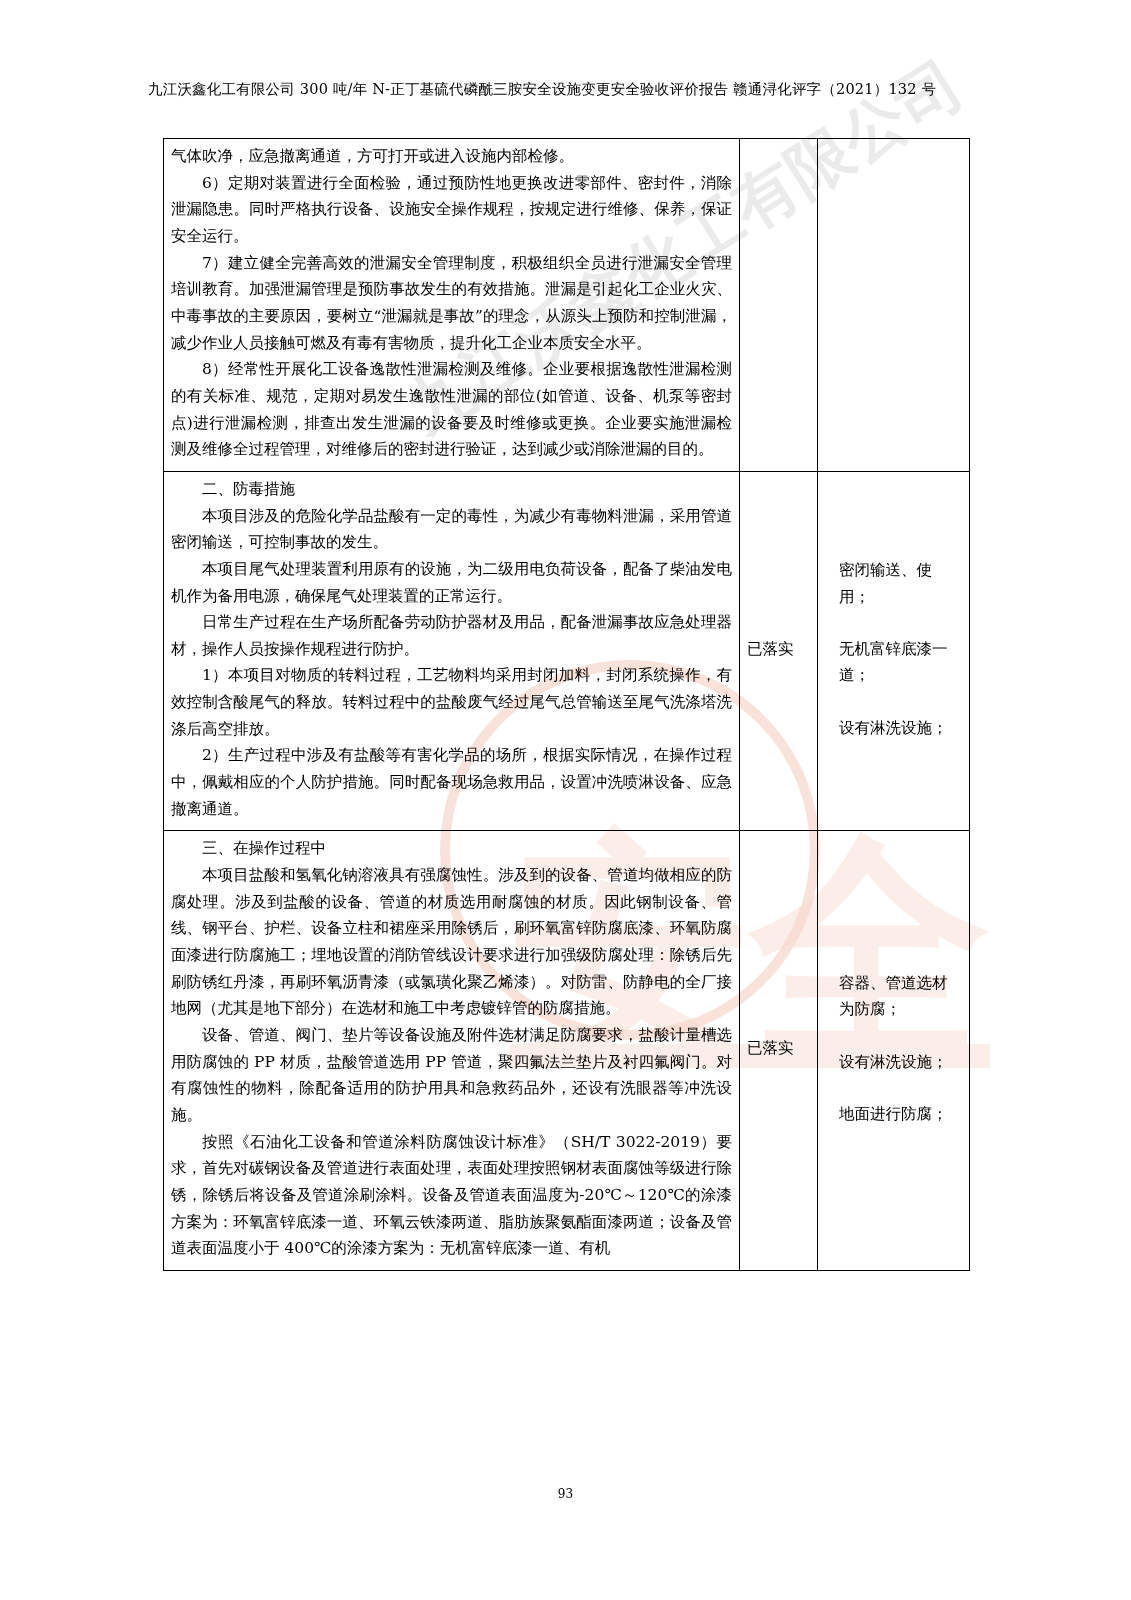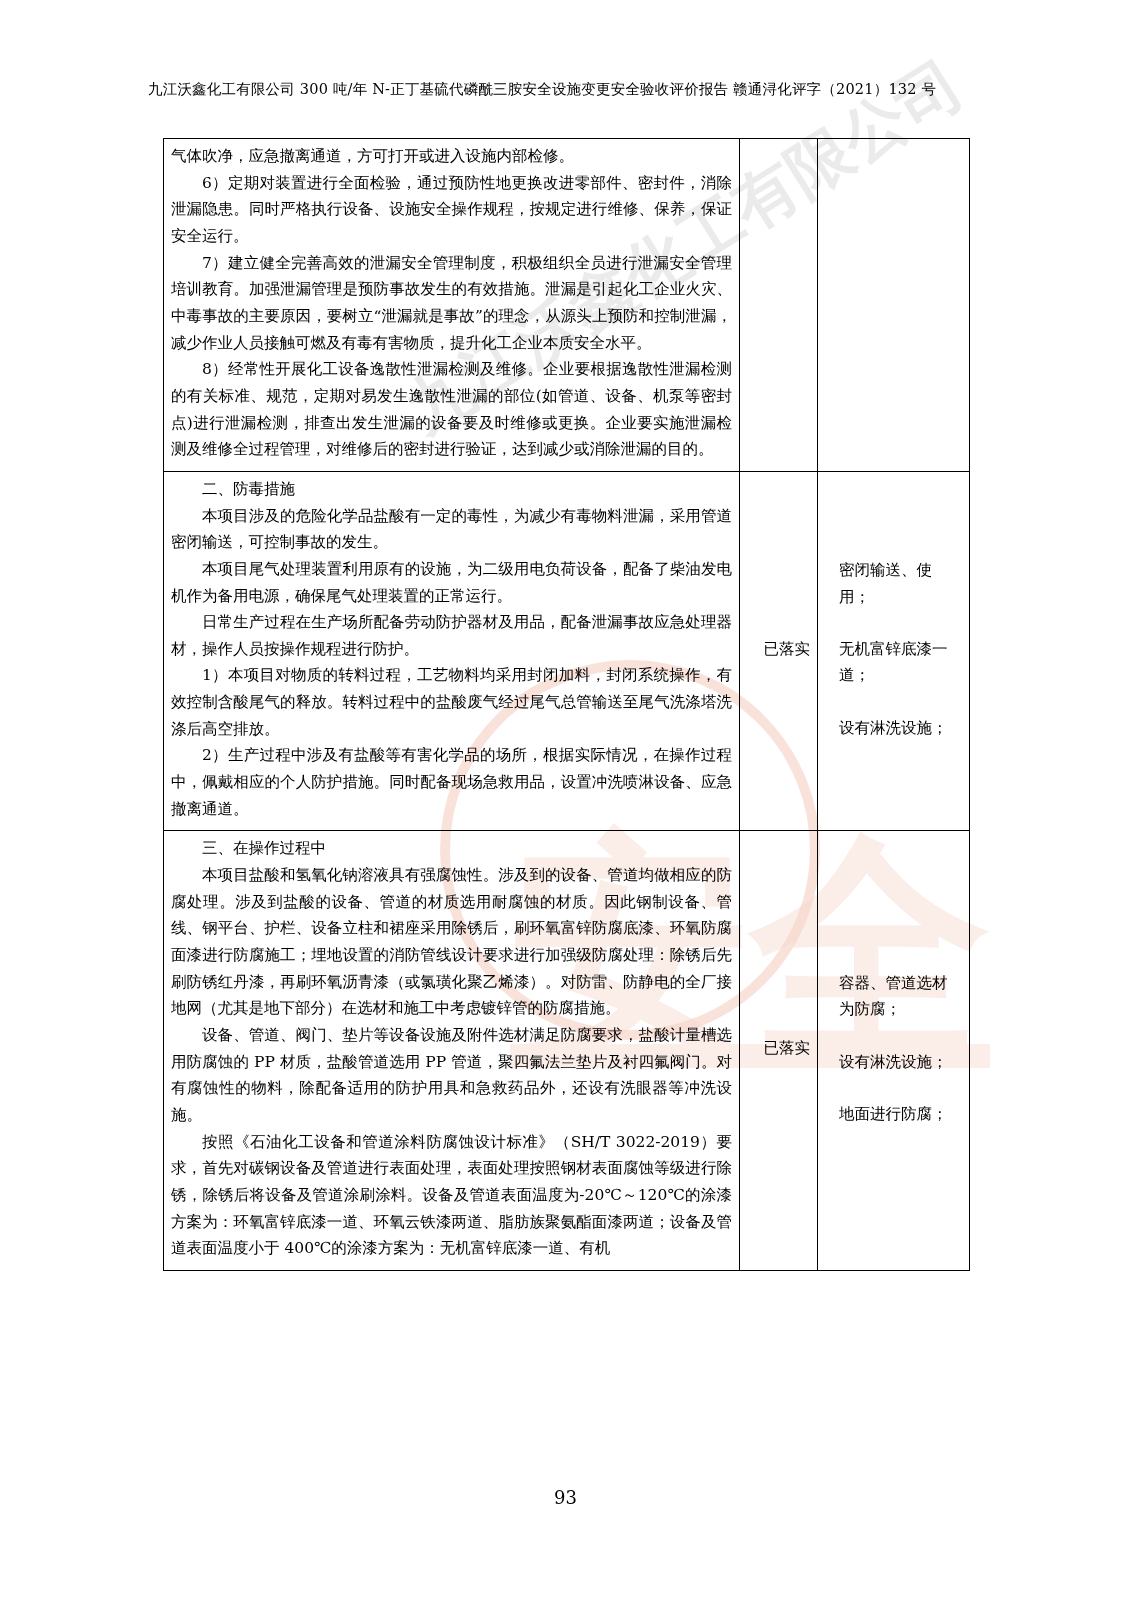--- a/index.html
+++ b/index.html
@@ -83,42 +83,42 @@
     text-align: justify;
     text-justify: inter-ideograph;
   }
   .cell-main p {
     margin: 0;
   }
   .indent2 { text-indent: 2em; }
 
   .cell-mid {
     font-size: 15.5px;
-    text-align: right;
+    text-align: left;
     vertical-align: middle;
   }
   td.mid-cell { vertical-align: middle; }
 
   .cell-right {
     font-size: 15.5px;
     line-height: 1.7;
     vertical-align: middle;
   }
   td.right-cell { vertical-align: middle; }
   .cell-right p { margin: 0 0 26px 14px; }
   .cell-right p:last-child { margin-bottom: 0; }
 
   
   .footer {
     position: absolute;
     left: 0;
     top: 1487px;
     width: 1131px;
     text-align: center;
-    font-size: 18px;
+    font-size: 12px;
     font-family: "DejaVu Serif", "Liberation Serif", serif;
     z-index: 3;
   }
 </style>
 </head>
 <body>
 
 <div class="page">
 
   <div class="watermark">

